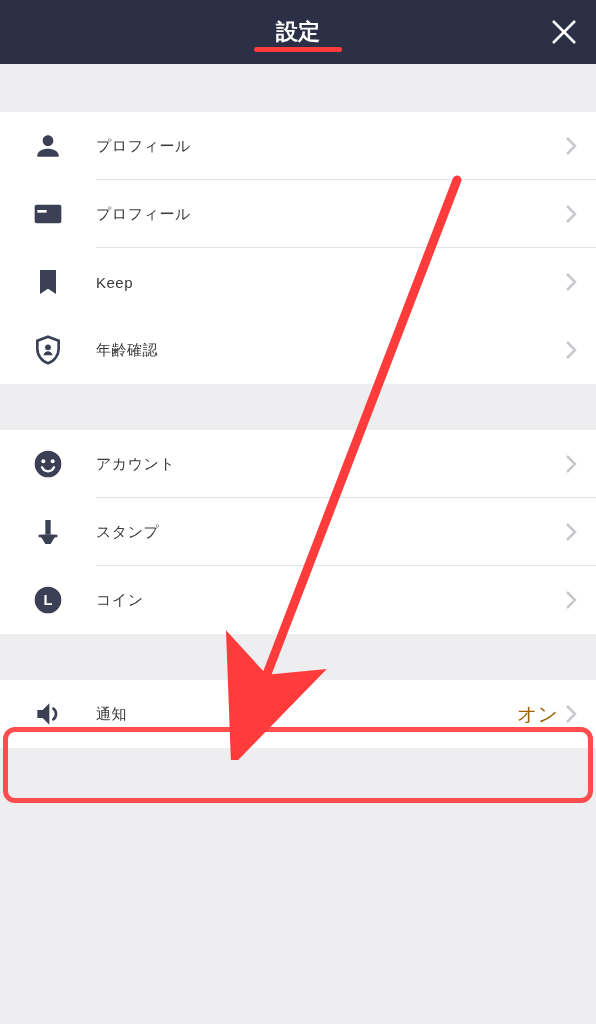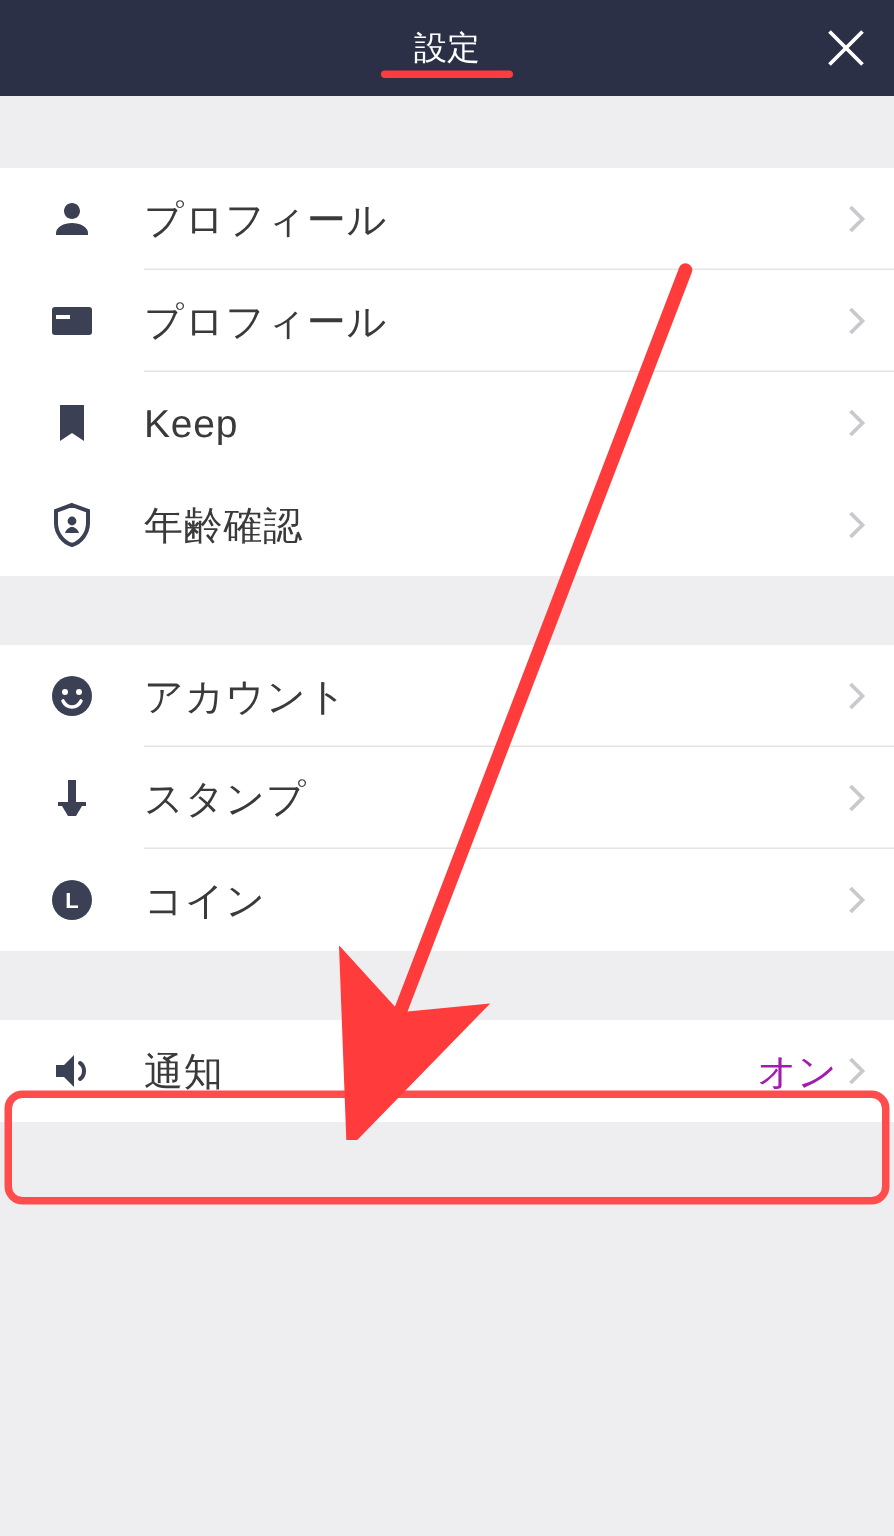--- a/index.html
+++ b/index.html
@@ -15,21 +15,21 @@
       background: #2b3046;
       height: 64px;
       display: flex;
       align-items: center;
       justify-content: center;
       position: relative;
     }
     .header-title {
       color: #fff;
       font-size: 22px;
-      font-weight: 400;
+      font-weight: 700;
     }
     .close-btn {
       position: absolute;
       right: 16px;
       top: 50%;
       transform: translateY(-50%);
       width: 32px;
       height: 32px;
       cursor: pointer;
     }
@@ -73,28 +73,28 @@
       width: 32px;
       height: 32px;
       flex: 0 0 32px;
       color: #3b4054;
       display: flex;
       align-items: center;
       justify-content: center;
     }
     .row-label {
       margin-left: 32px;
-      font-size: 26px;
+      font-size: 15px;
       color: #3a3a3a;
       letter-spacing: 0.5px;
       flex: 1;
     }
     .row-value {
-      font-size: 26px;
-      color: #a21caf;
+      font-size: 20px;
+      color: #a16207;
       margin-right: 6px;
     }
     .chevron {
       width: 14px;
       height: 22px;
       flex: 0 0 14px;
     }
     .highlight-box {
       position: absolute;
       border: 5px solid #ff4d4d;

